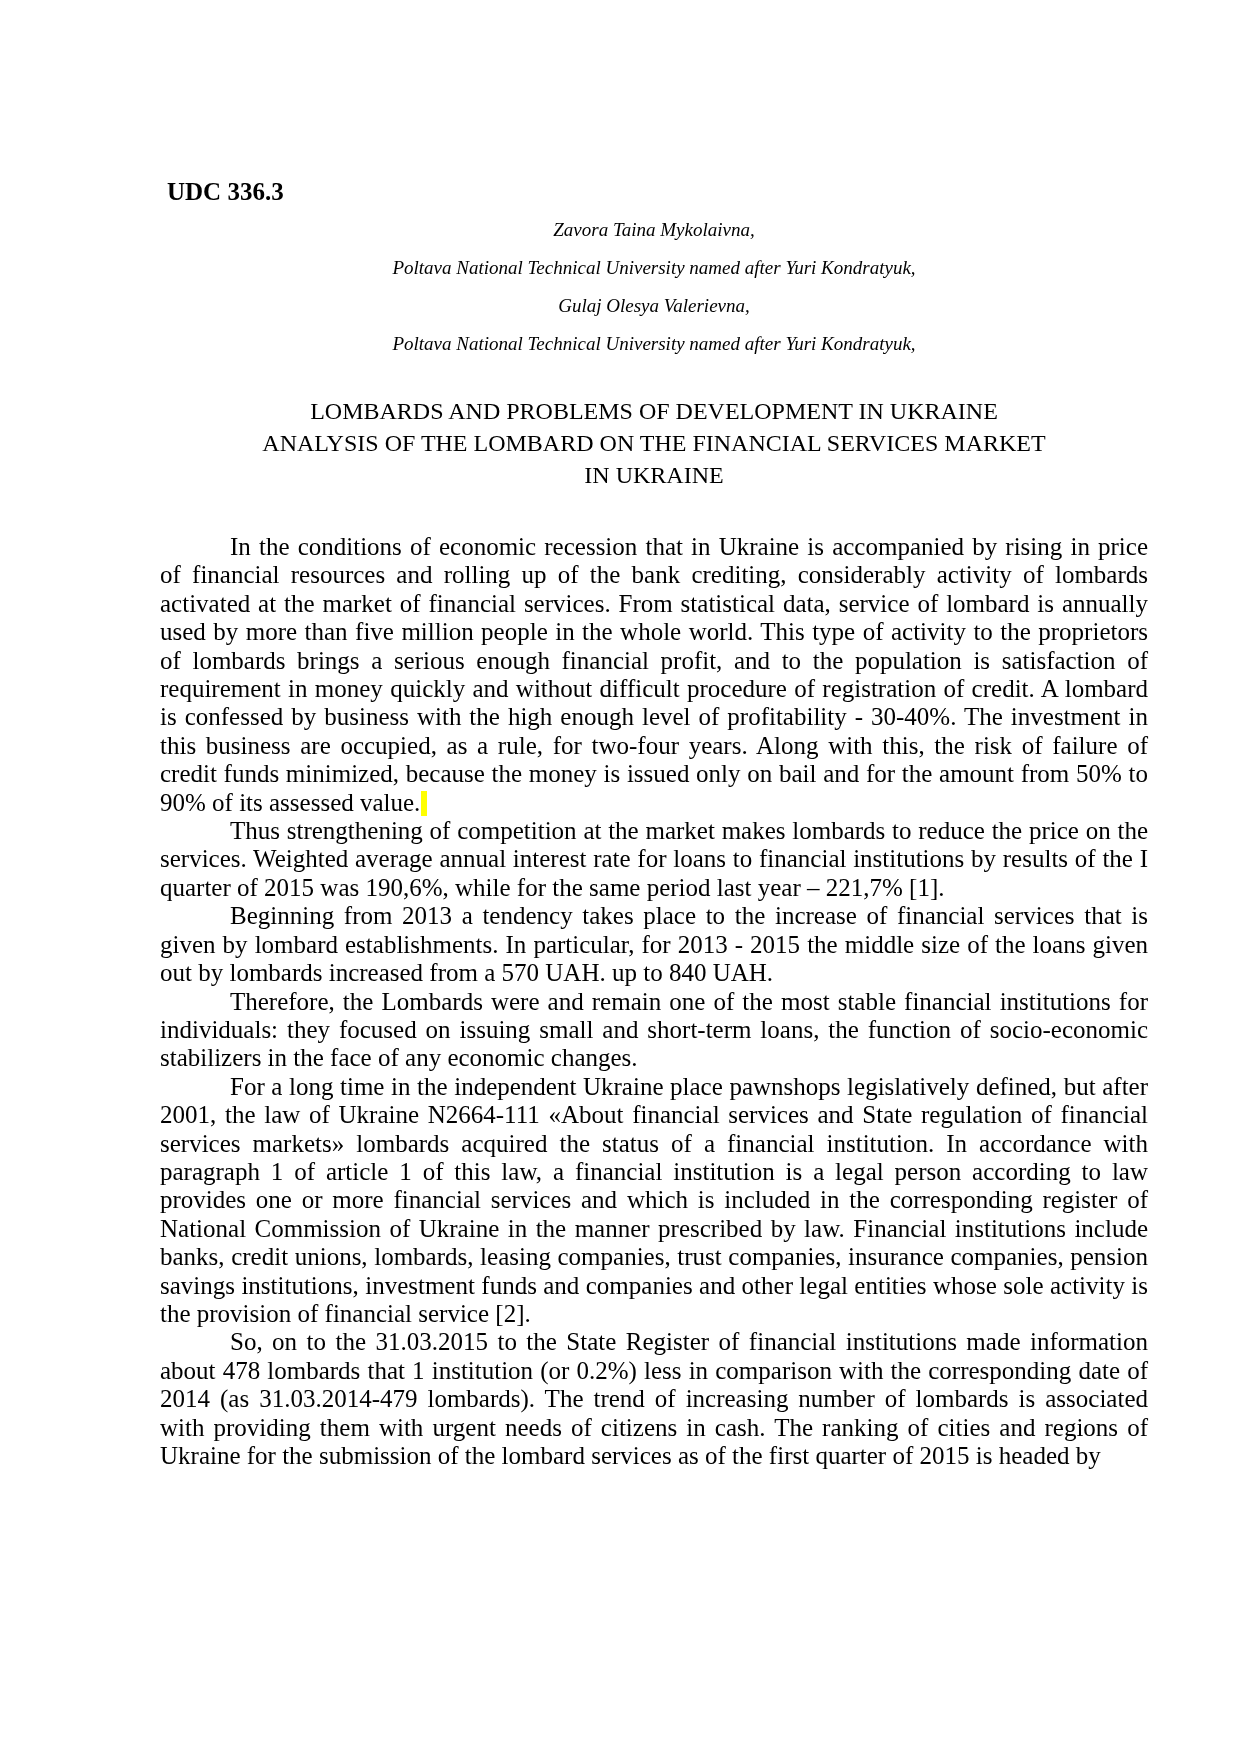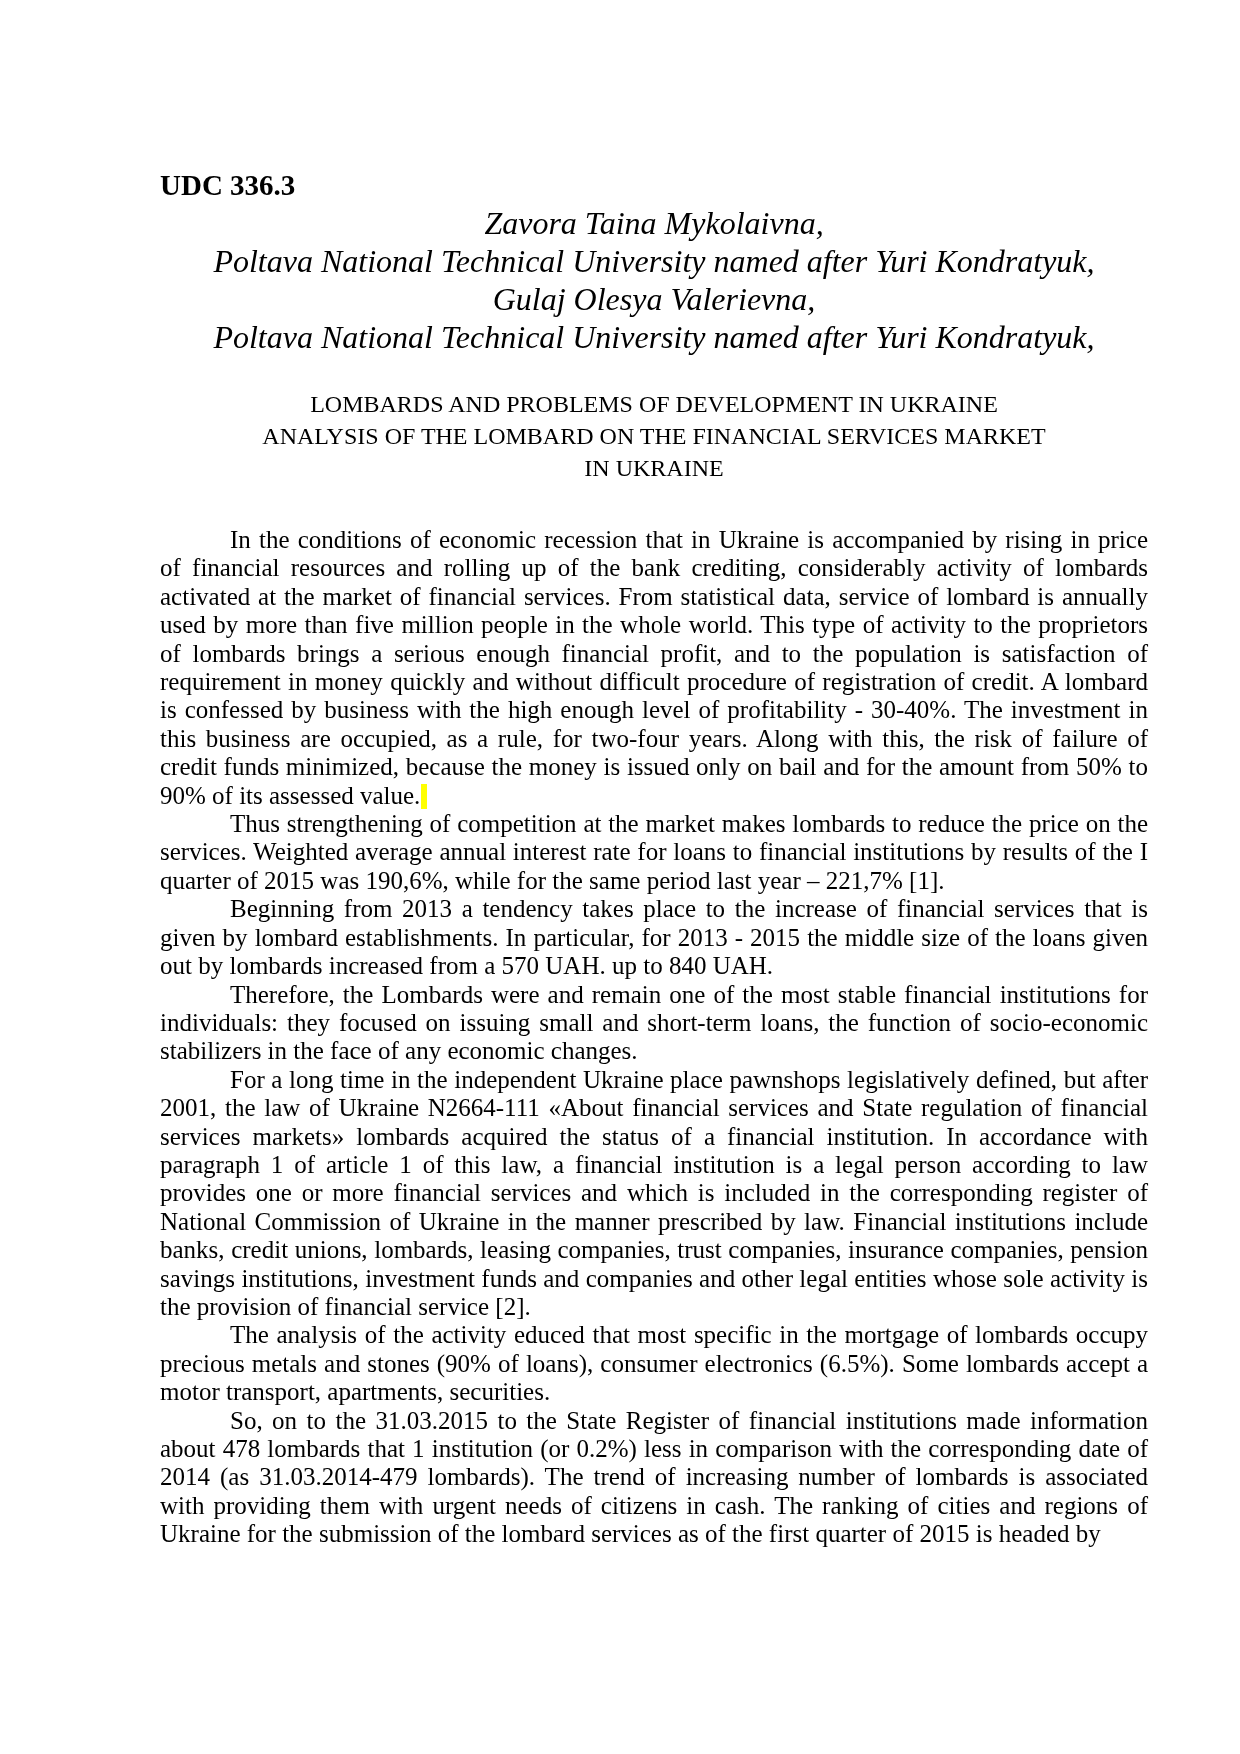--- a/index.html
+++ b/index.html
@@ -17,32 +17,32 @@
     overflow: hidden;
     box-sizing: border-box;
   }
   .content {
     position: absolute;
     top: 170px;
     left: 160px;
     width: 988px;
   }
   .udc {
-    margin: 0;
-    font-size: 29px;
+    margin: 7px;
+    font-size: 25px;
     line-height: 30px;
     font-weight: bold;
     text-align: left;
   }
   .authors {
     margin: 0;
   }
   .authors p {
     margin: 8px;
-    font-size: 32px;
+    font-size: 19px;
     line-height: 30px;
     font-style: italic;
     text-align: center;
   }
   .title {
     margin: 36px 0 0 0;
     font-size: 24px;
     line-height: 32px;
     font-weight: normal;
     text-align: center;
@@ -89,18 +89,17 @@
       <span>ANALYSIS OF THE LOMBARD ON THE FINANCIAL SERVICES MARKET</span>
       <span>IN UKRAINE</span>
     </h1>
 
     <div class="body-text">
       <p><span>In the conditions of economic recession that in Ukraine is accompanied by rising in price of financial resources and rolling up of the bank crediting, considerably activity of lombards activated at the market of financial services. From statistical data, service of lombard is annually used by more than five million people in the whole world. This type of activity to the proprietors of lombards brings a serious enough financial profit, and to the population is satisfaction of requirement in money quickly and without difficult procedure of registration of credit. A lombard is confessed by business with the high enough level of profitability - 30-40%. The investment in this business are occupied, as a rule, for two-four years. Along with this, the risk of failure of credit funds minimized, because the money is issued only on bail and for the amount from 50% to 90% of its assessed value.</span><span class="hl-mark" style="background: rgb(255, 255, 0);"></span></p>
       <p>Thus strengthening of competition at the market makes lombards to reduce the price on the services. Weighted average annual interest rate for loans to financial institutions by results of the I quarter of 2015 was 190,6%, while for the same period last year – 221,7% [1].</p>
       <p>Beginning from 2013 a tendency takes place to the increase of financial services that is given by lombard establishments. In particular, for 2013 - 2015 the middle size of the loans given out by lombards increased from a 570 UAH. up to 840 UAH.</p>
       <p>Therefore, the Lombards were and remain one of the most stable financial institutions for individuals: they focused on issuing small and short-term loans, the function of socio-economic stabilizers in the face of any economic changes.</p>
       <p>For a long time in the independent Ukraine place pawnshops legislatively defined, but after 2001, the law of Ukraine N2664-111 «About financial services and State regulation of financial services markets» lombards acquired the status of a financial institution. In accordance with paragraph 1 of article 1 of this law, a financial institution is a legal person according to law provides one or more financial services and which is included in the corresponding register of National Commission of Ukraine in the manner prescribed by law. Financial institutions include banks, credit unions, lombards, leasing companies, trust companies, insurance companies, pension savings institutions, investment funds and companies and other legal entities whose sole activity is the provision of financial service [2].</p>
-      <p>The analysis of the activity educed that most specific in the mortgage of lombards occupy precious metals and stones (90% of loans), consumer electronics (6.5%). Some lombards accept a motor transport, apartments, securities.</p>
       <p>So, on to the 31.03.2015 to the State Register of financial institutions made information about 478 lombards that 1 institution (or 0.2%) less in comparison with the corresponding date of 2014 (as 31.03.2014-479 lombards). The trend of increasing number of lombards is associated with providing them with urgent needs of citizens  in cash. The ranking of cities and regions of Ukraine for the submission of the lombard services as of the first quarter of 2015 is headed by</p>
     </div>
 
   </div>
 </div>
 
 </body></html>

